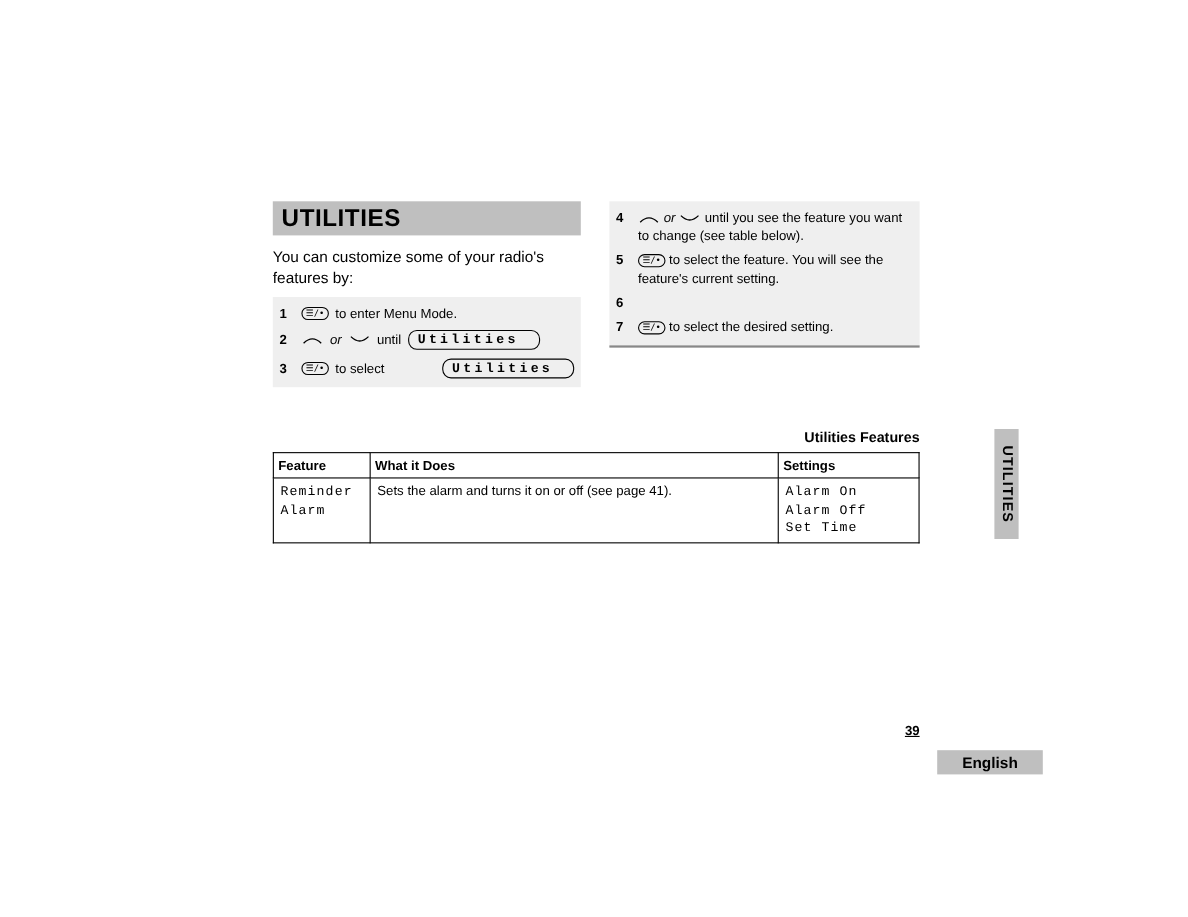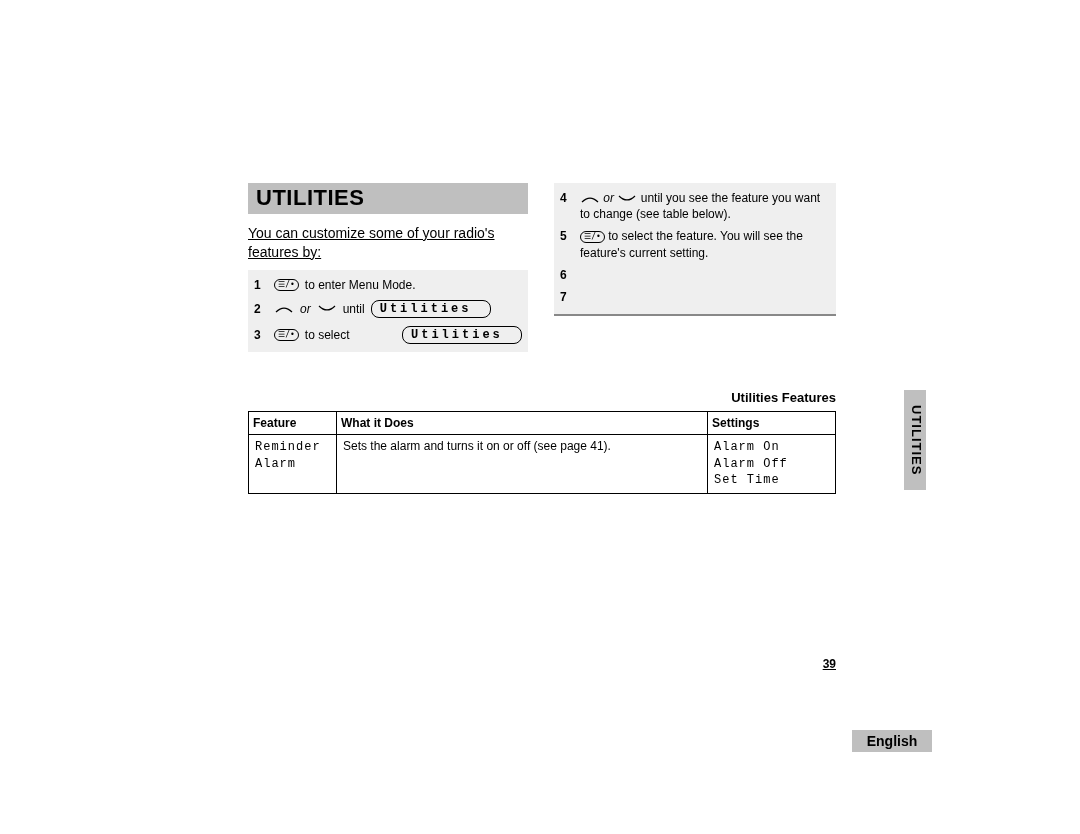--- a/index.html
+++ b/index.html
@@ -31,21 +31,20 @@
     padding: 2px 8px 3px 8px;
     letter-spacing: 0.5px;
     margin-bottom: 10px;
     width: 280px;
   }
   .intro {
     font-size: 14px;
     line-height: 1.35;
     margin-bottom: 8px;
     width: 280px;
-    text-decoration: underline;
   }
   .steps {
     background: #efefef;
     width: 280px;
     padding: 4px 6px;
   }
   .step-row {
     display: flex;
     align-items: center;
     gap: 6px;
@@ -153,22 +152,22 @@
     left: 904px;
     top: 390px;
     font-size: 13px;
     height: 100px;
     width: 22px;
     letter-spacing: 1px;
   }
   .english-bar {
     position: absolute;
     left: 880px;
-    top: 730px;
-    width: 80px;
+    top: 682px;
+    width: 96px;
     background: #bfbfbf;
     font-weight: bold;
     font-size: 14px;
     text-align: center;
     padding: 3px 0;
     transform: translateX(-28px);
   }
 </style>
 </head>
 <body>
@@ -240,20 +239,24 @@
             <span>to select the feature. You will see the feature's current setting.</span>
           </span>
         </div>
 
         <div class="step-row-right">
           <span class="step-num">6</span>
         </div>
 
         <div class="step-row-right">
           <span class="step-num">7</span>
+          <span class="text">
+            <span class="menu-key">☰/•</span>
+            <span>to select the desired setting.</span>
+          </span>
         </div>
       </div>
     </div>
   </div>
 
   <div class="table-title">Utilities Features</div>
   <table class="feat">
     <thead>
       <tr>
         <th style="width:88px">Feature</th>

